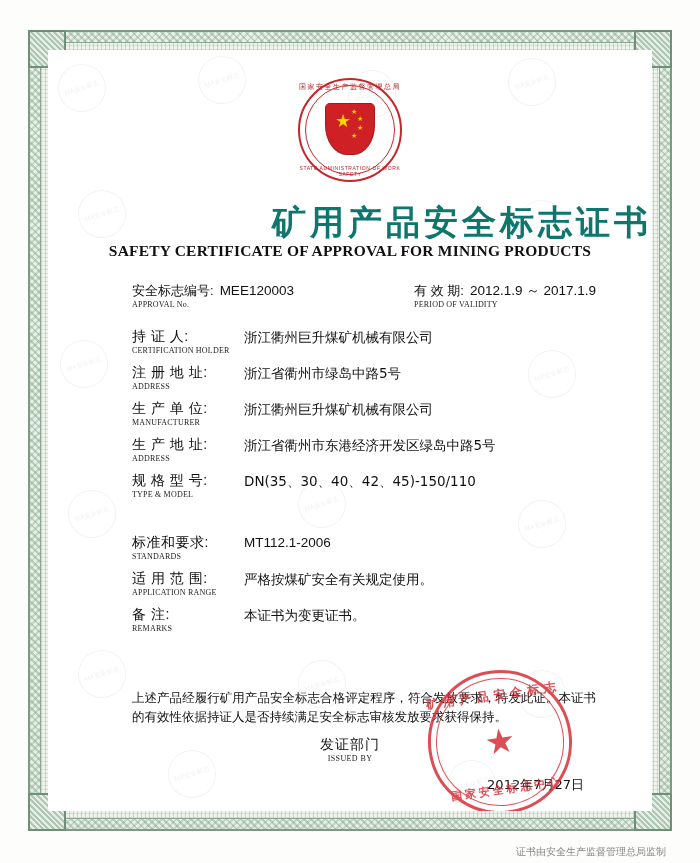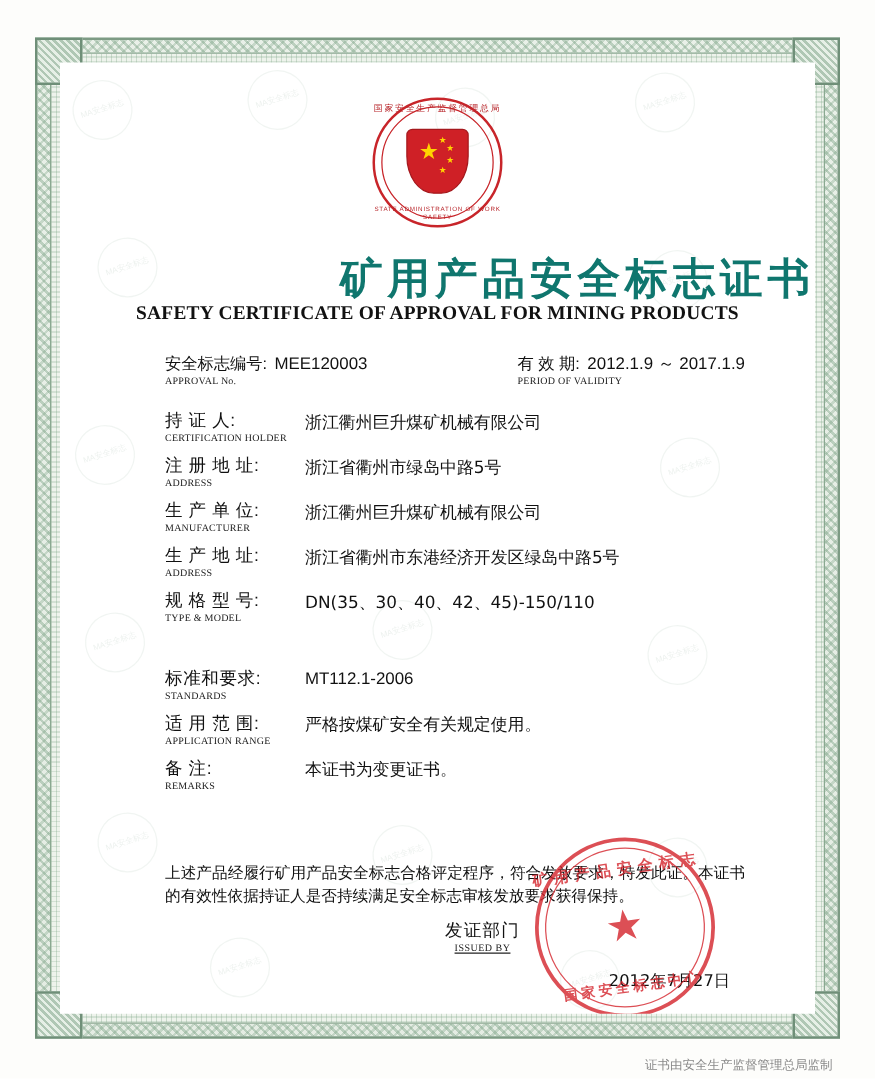--- a/index.html
+++ b/index.html
@@ -272,24 +272,23 @@
     color: #111;
     font-family: "DejaVu Sans", sans-serif;
     text-align: justify;
   }
   .issued {
     position: absolute;
     top: 686px;
     left: 0;
     width: 100%;
     text-align: center;
-    padding-left: 36px;
   }
   .issued .lbl-cn { font-size: 14px; letter-spacing: 1px; }
-  .issued .lbl-en { font-size: 8px; letter-spacing: .4px; text-decoration: underline; }
+  .issued .lbl-en { font-size: 8px; letter-spacing: .4px; }
   .date {
     position: absolute;
     top: 726px;
     right: 68px;
     font-size: 13px;
     font-family: "DejaVu Sans", sans-serif;
     color: #111;
   }
 
   

